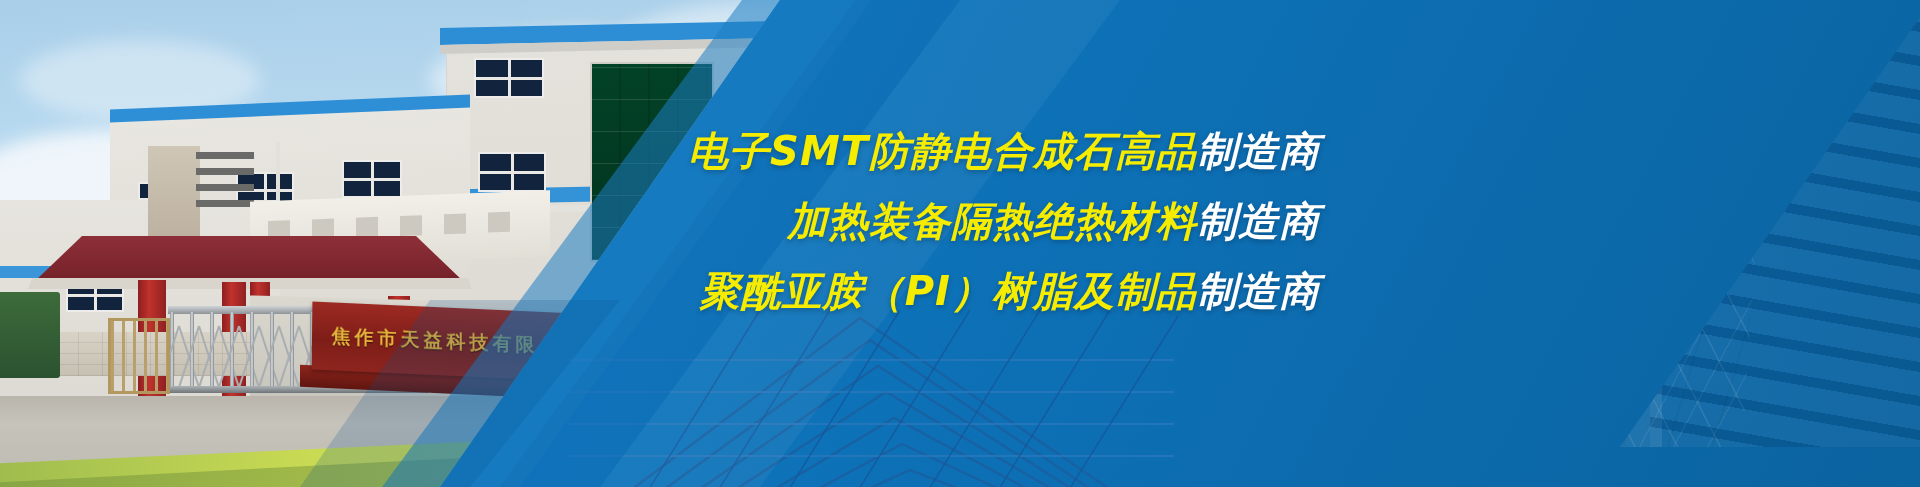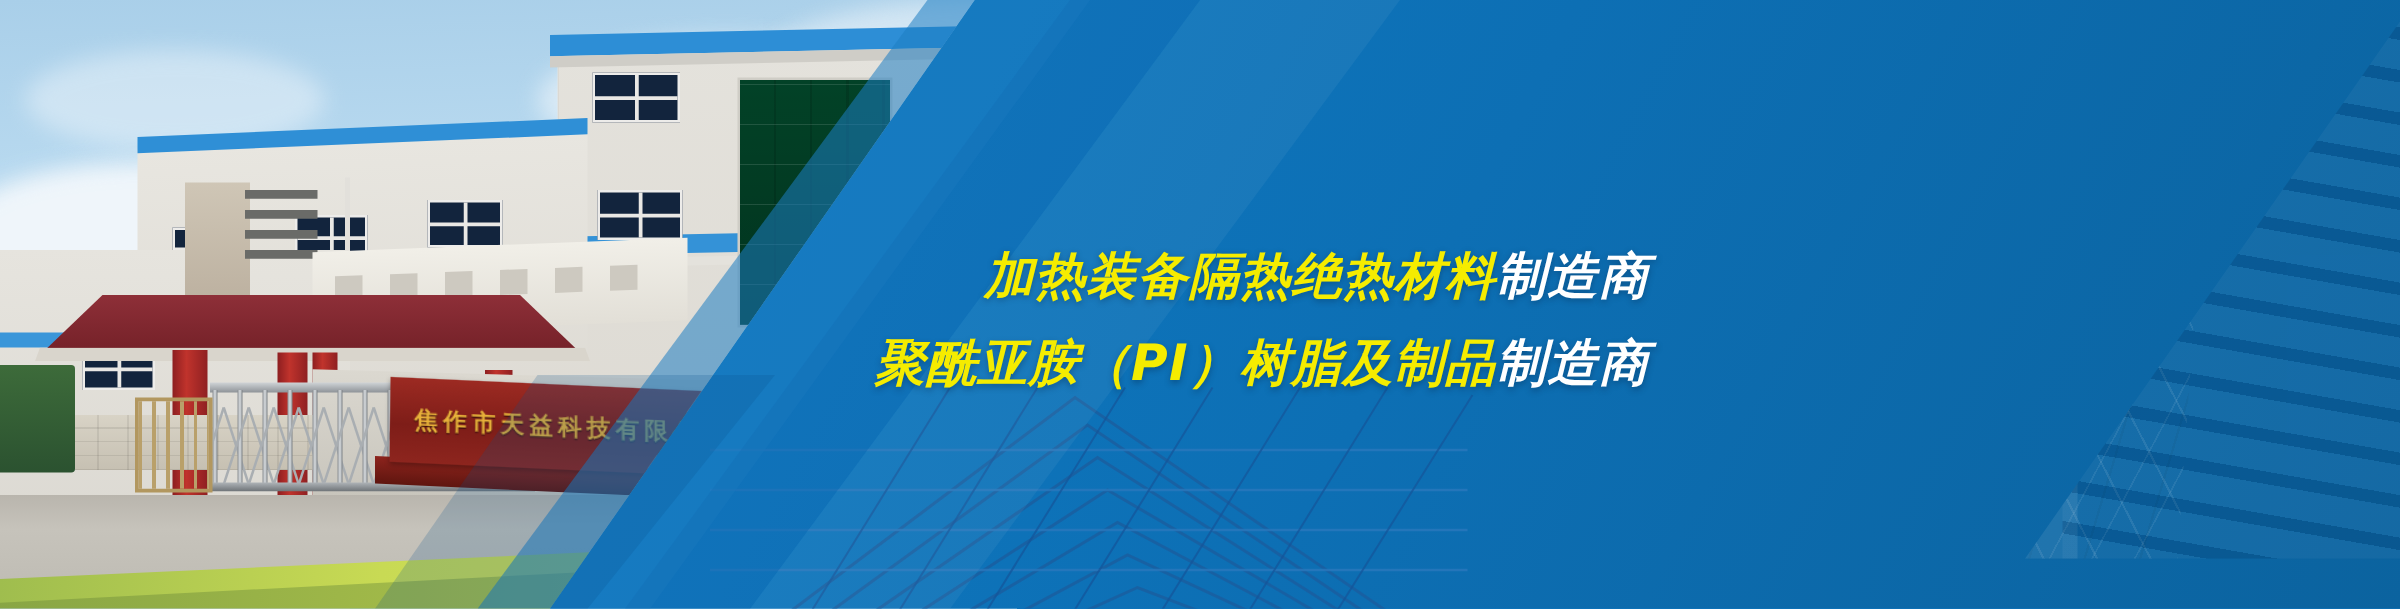--- a/index.html
+++ b/index.html
@@ -477,20 +477,23 @@
       </svg>
     </div>
   </div>
 
   <div class="wedge w1"></div>
   <div class="wedge w2"></div>
   <div class="wedge w3"></div>
   <div class="wedge w4"></div>
 
   <div class="copy">
+    <div class="line l1">
+      <span class="hl">电子SMT防静电合成石高品</span><span class="wt">制造商</span>
+    </div>
     <div class="line l2">
       <span class="hl">加热装备隔热绝热材料</span><span class="wt">制造商</span>
     </div>
     <div class="line l3">
       <span class="hl">聚酰亚胺（PI）树脂及制品</span><span class="wt">制造商</span>
     </div>
   </div>
 
 </div>
 

